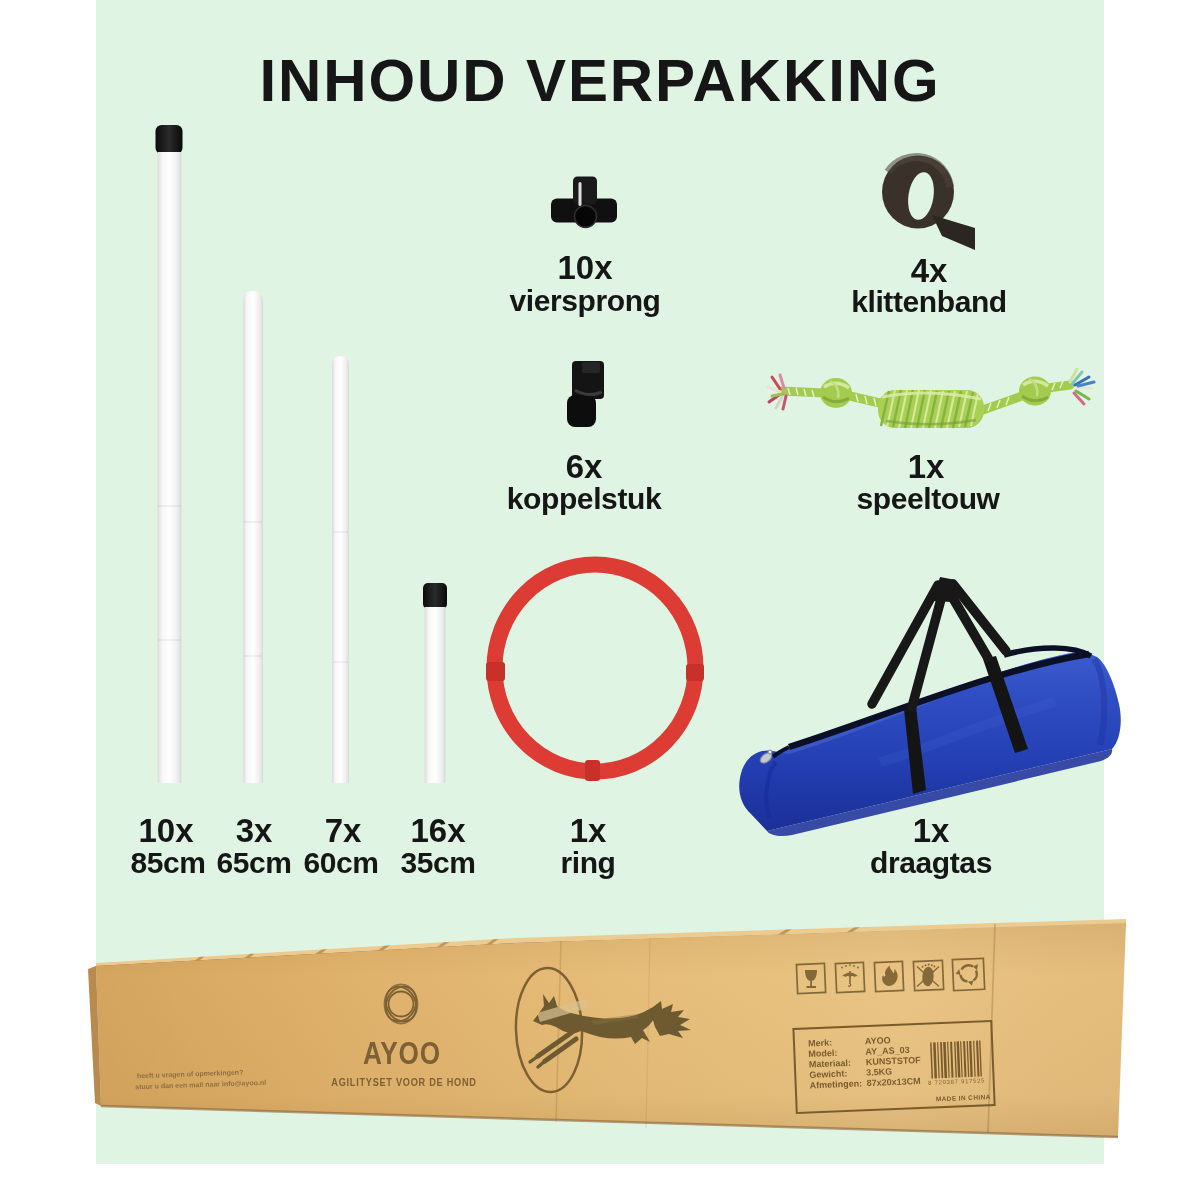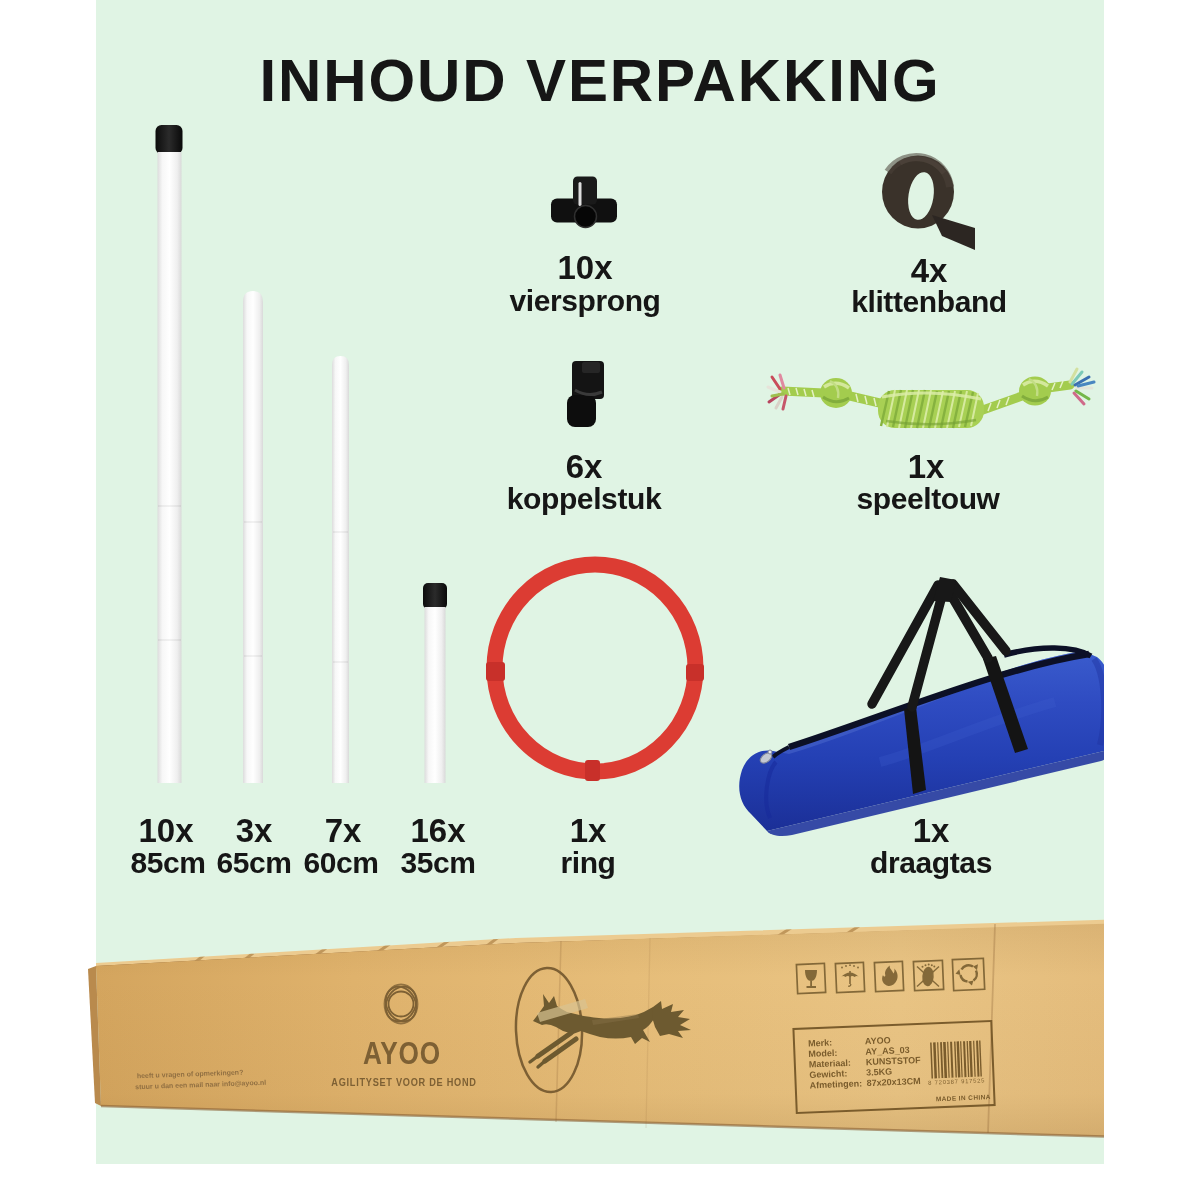--- a/index.html
+++ b/index.html
@@ -1,16 +1,16 @@
 <!DOCTYPE html>
 <html><head>
 <meta charset="utf-8">
 <style>
   html,body{margin:0;padding:0;background:#ffffff;}
-  .stage{position:relative;width:1104px;height:1200px;background:#ffffff;overflow:hidden;
+  .stage{position:relative;width:1200px;height:1200px;background:#ffffff;overflow:hidden;
          font-family:"Liberation Sans", sans-serif;}
   svg text{font-family:"Liberation Sans", sans-serif;}
 </style>
 </head>
 <body>
 <div class="stage">
 <svg width="1200" height="1200" viewBox="0 0 1200 1200">
 <defs>
   <linearGradient id="poleg" x1="0" y1="0" x2="1" y2="0">
     <stop offset="0" stop-color="#dcdcdc"></stop>

